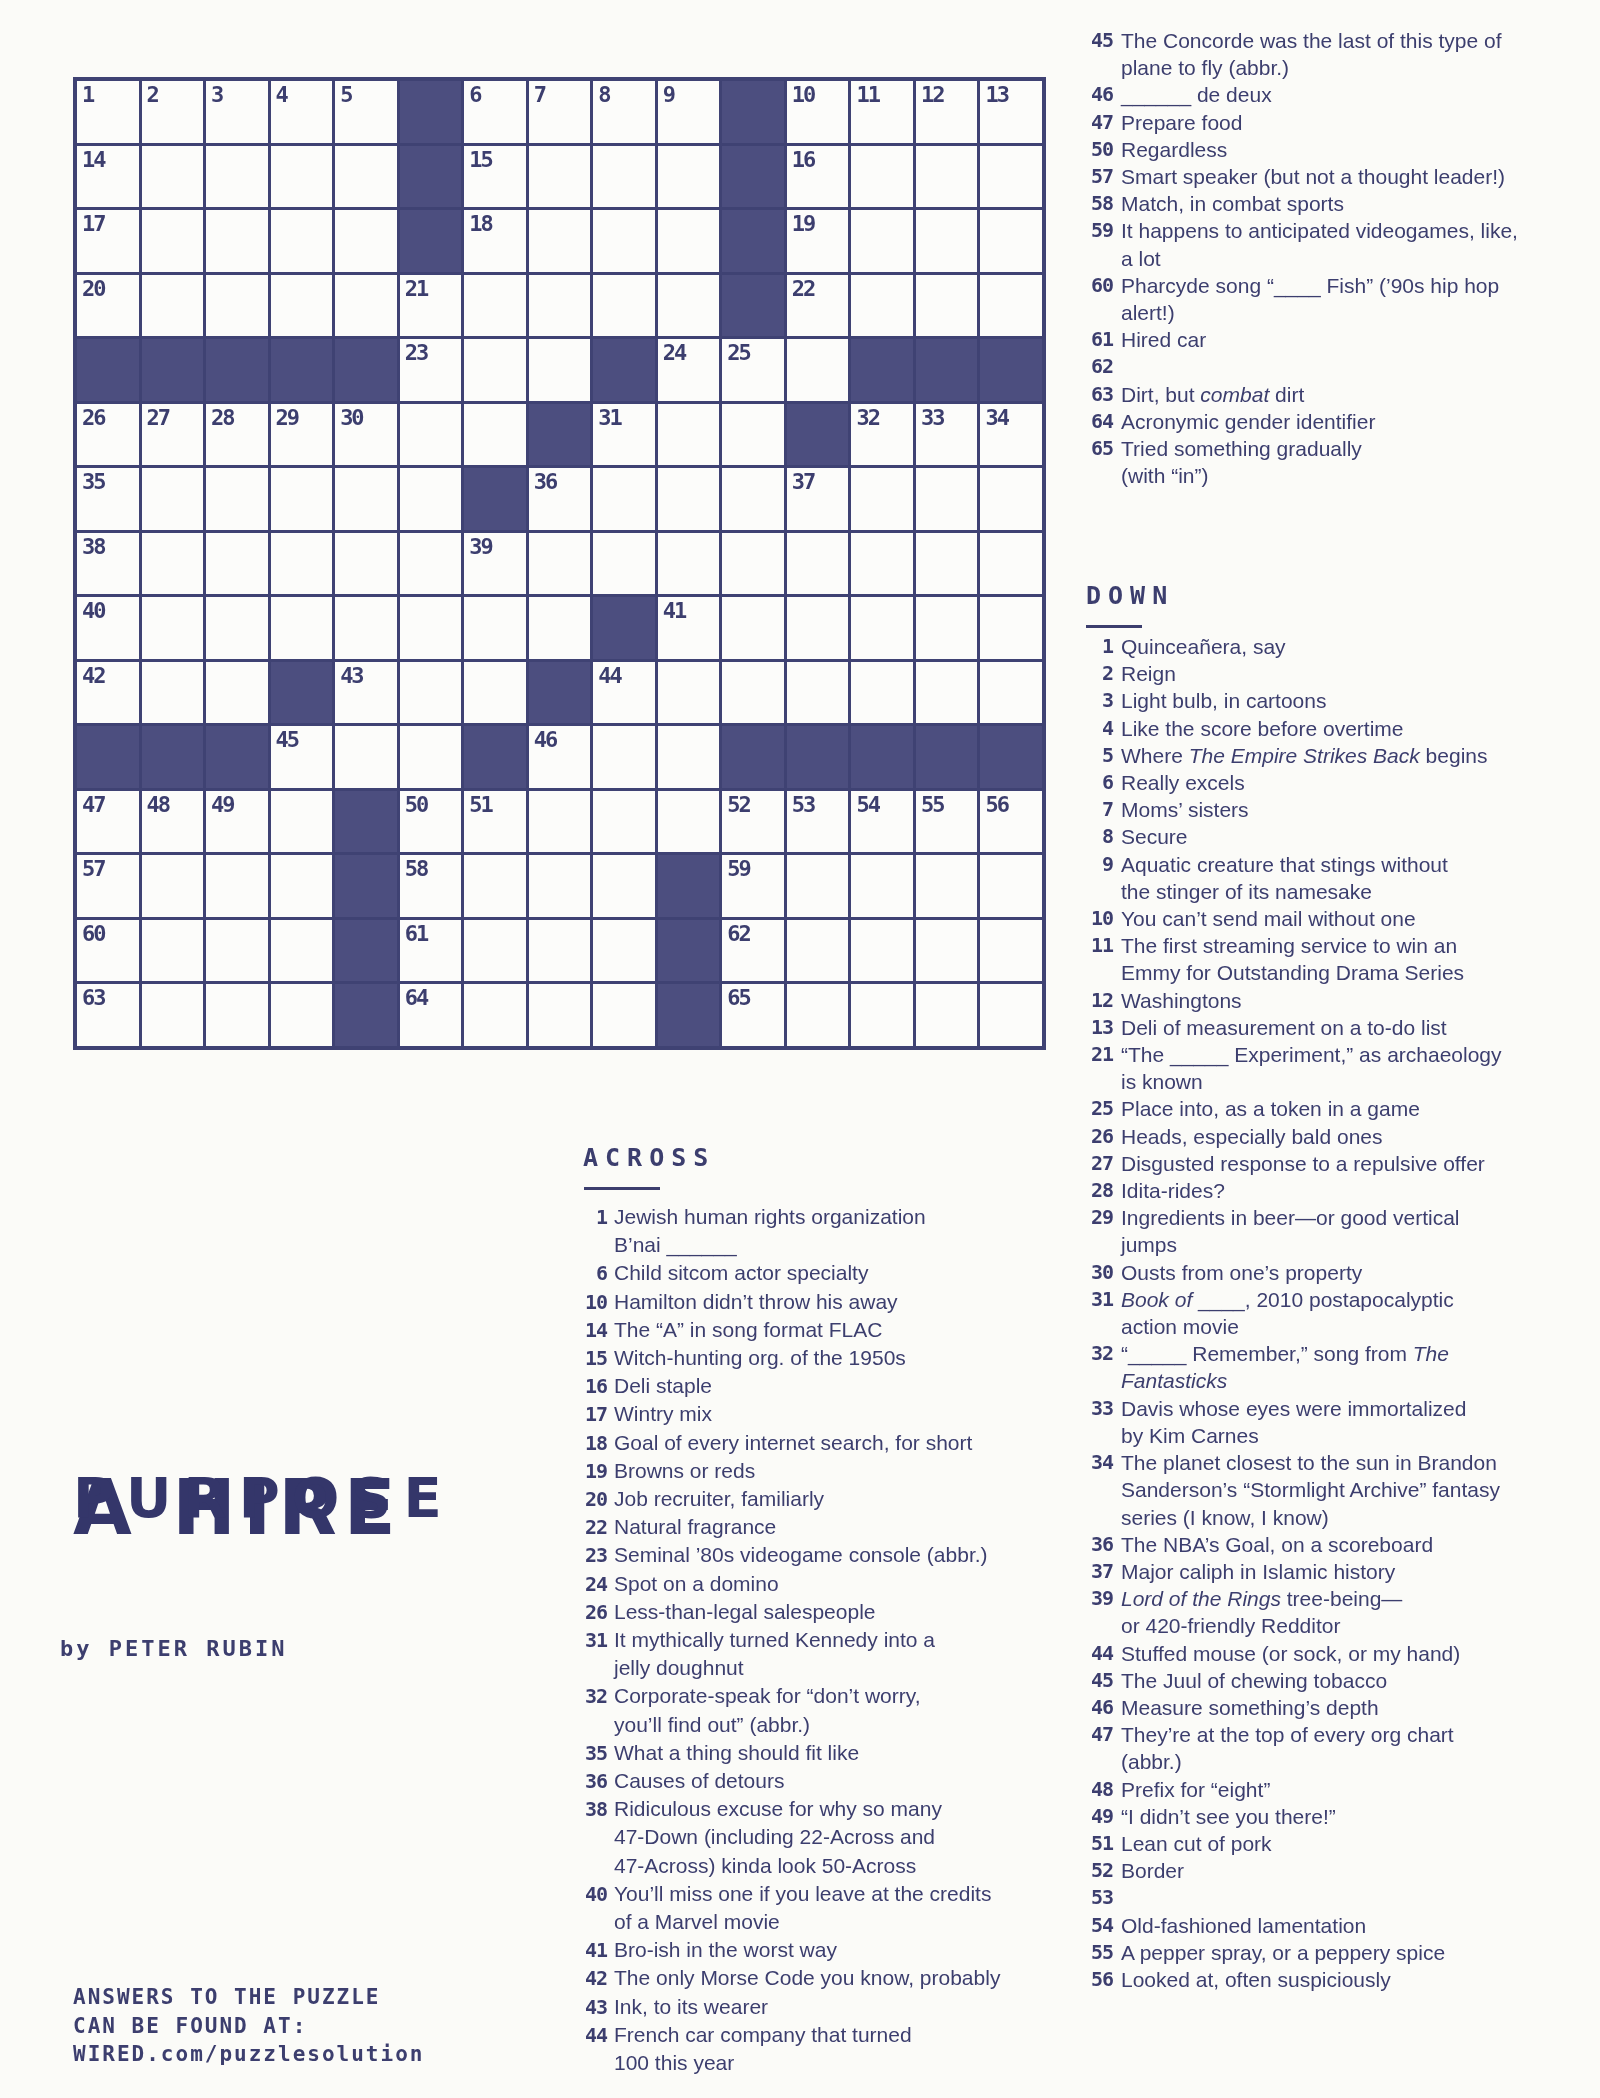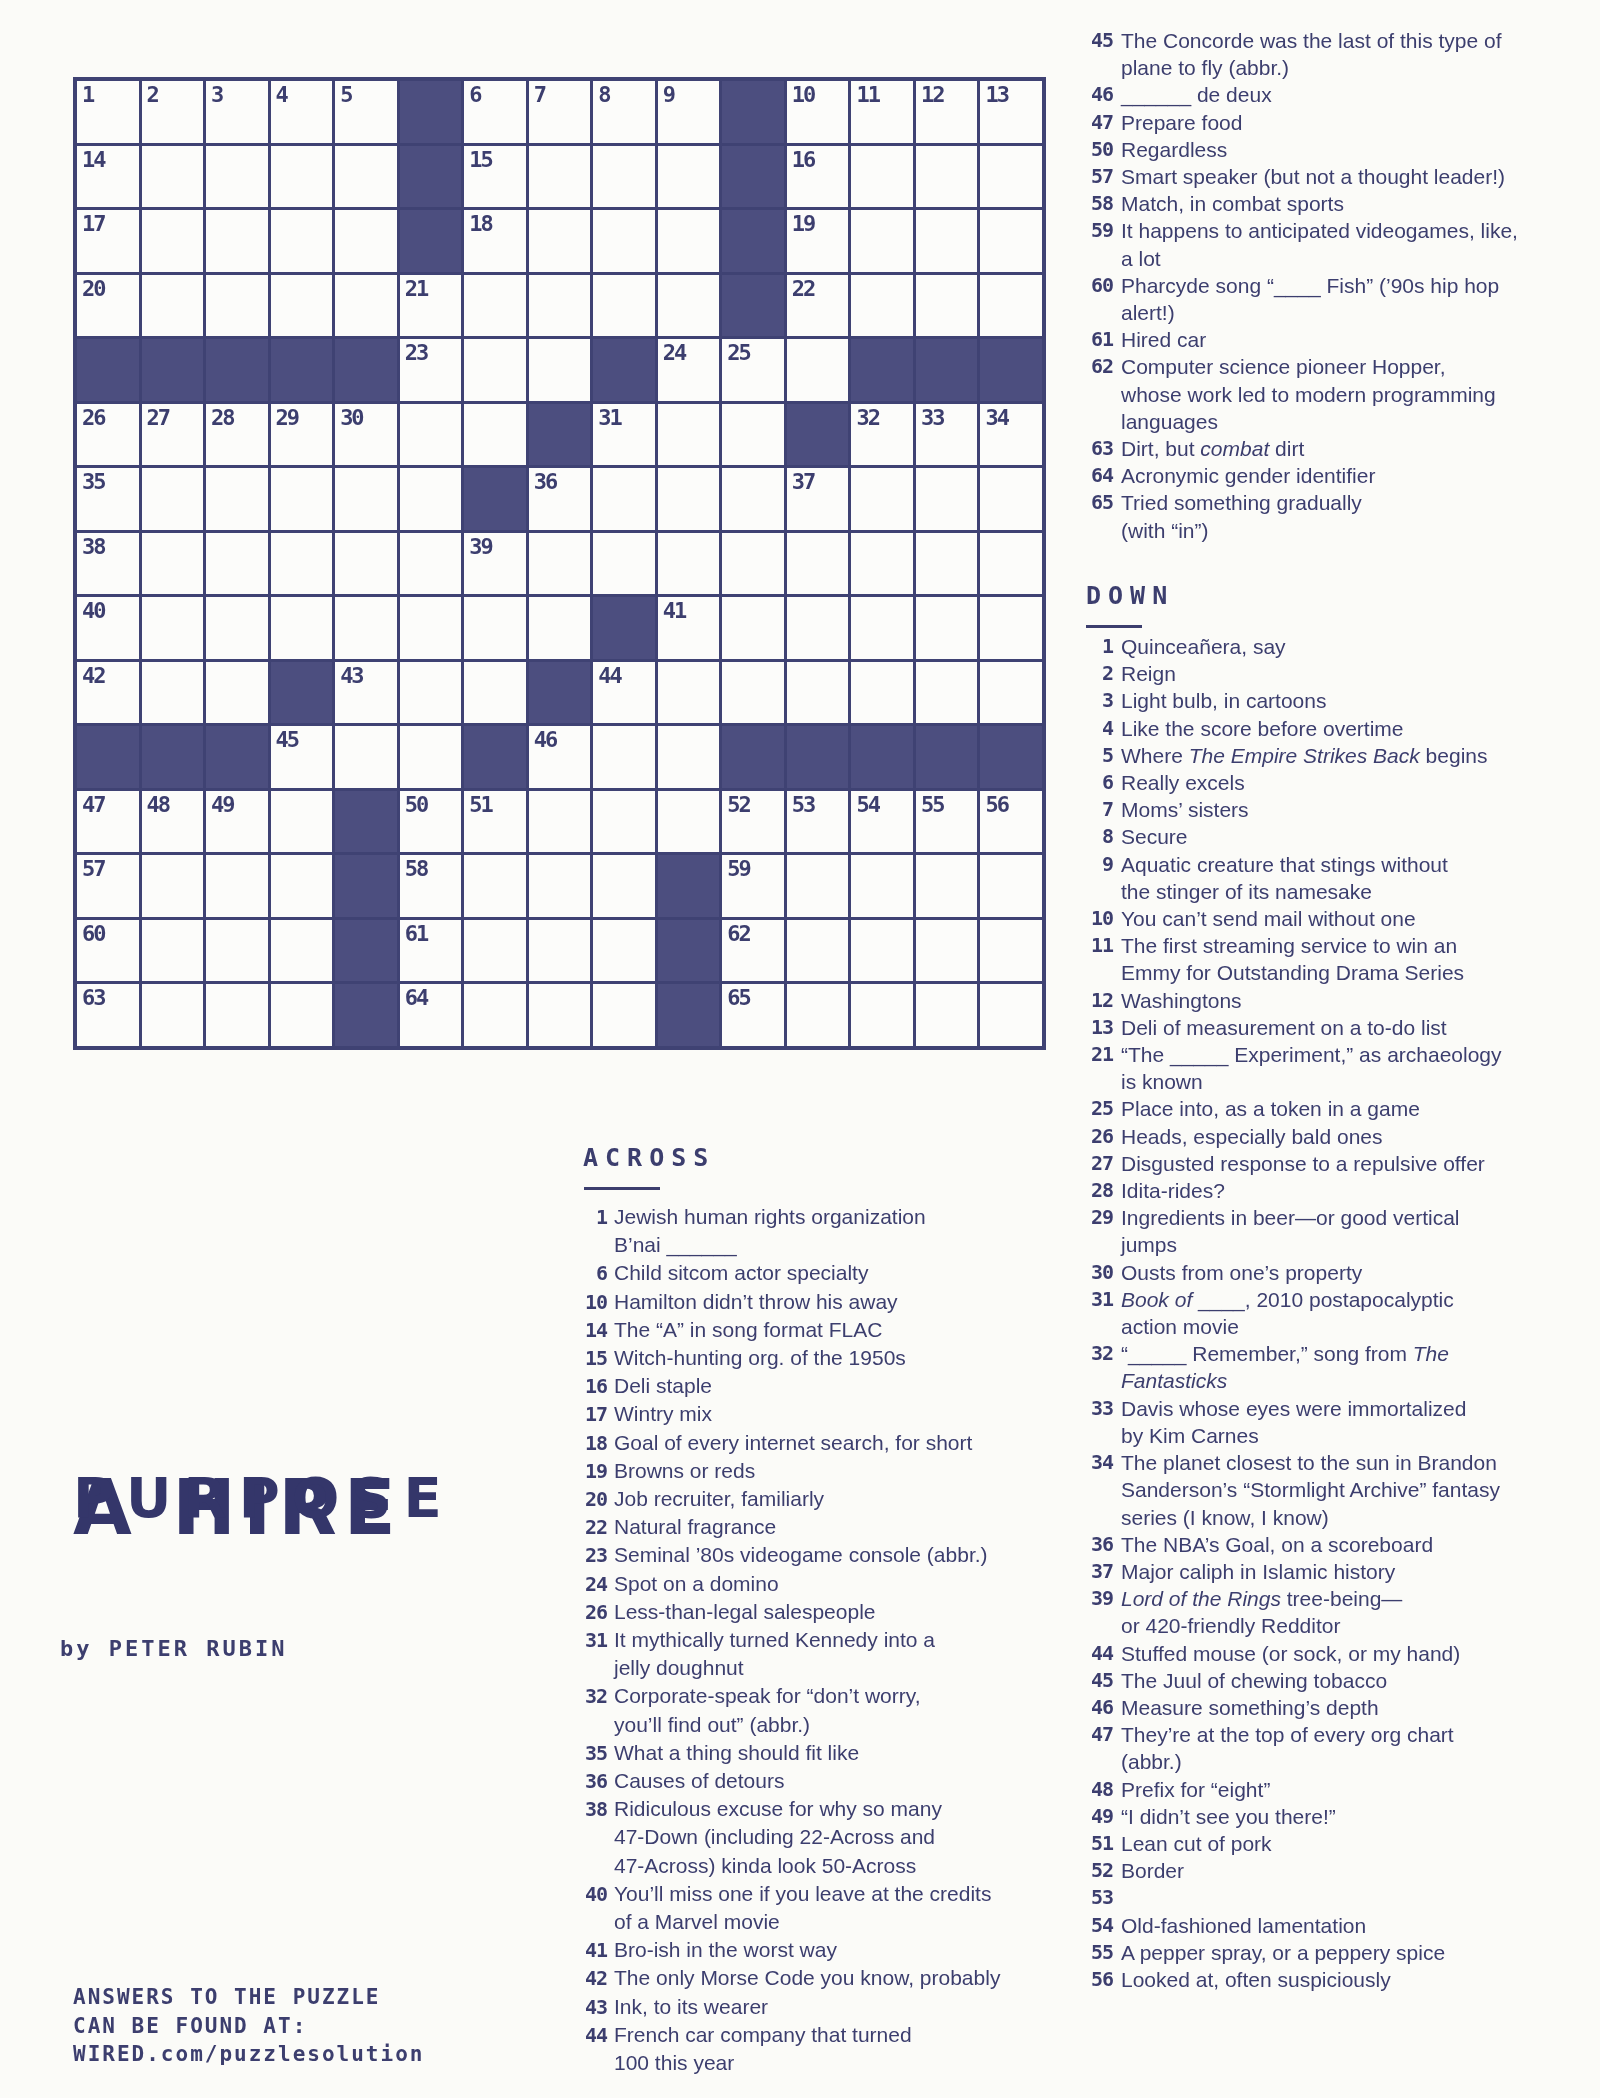--- a/index.html
+++ b/index.html
@@ -463,21 +463,20 @@
     <li>
       <span class="num">60</span>
       <span class="txt">Pharcyde song “____ Fish” (’90s hip hop<br>alert!)</span>
     </li>
     <li>
       <span class="num">61</span>
       <span class="txt">Hired car</span>
     </li>
     <li>
       <span class="num">62</span>
-      <span class="txt">Computer science pioneer Hopper,<br>whose work led to modern programming<br>languages</span>
     </li>
     <li>
       <span class="num">63</span>
       <span class="txt">Dirt, but <i>combat</i> dirt</span>
     </li>
     <li>
       <span class="num">64</span>
       <span class="txt">Acronymic gender identifier</span>
     </li>
     <li>

